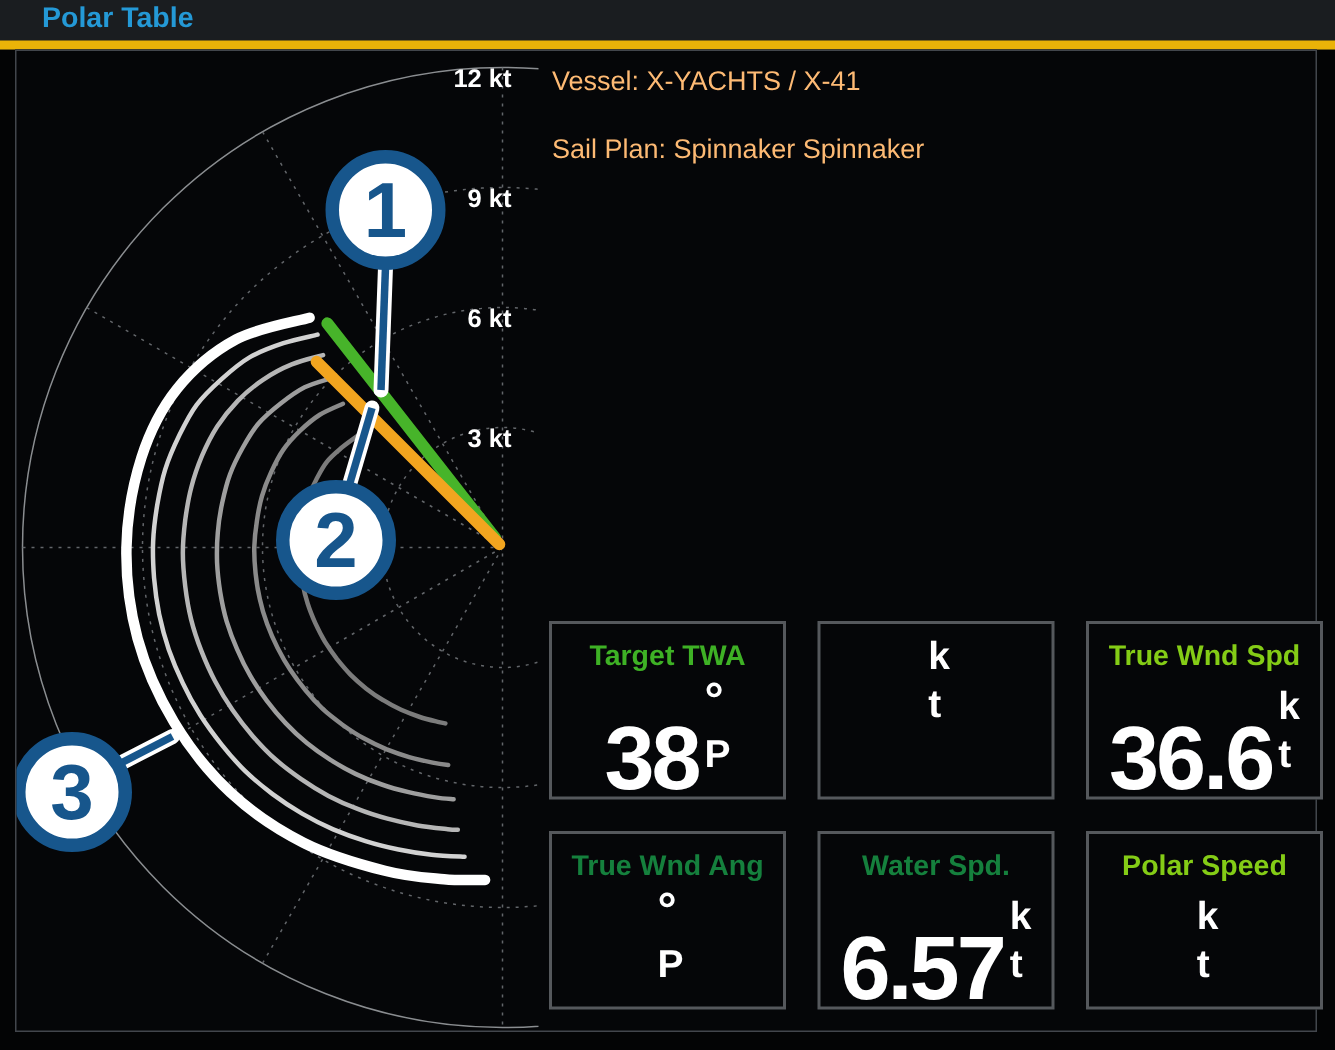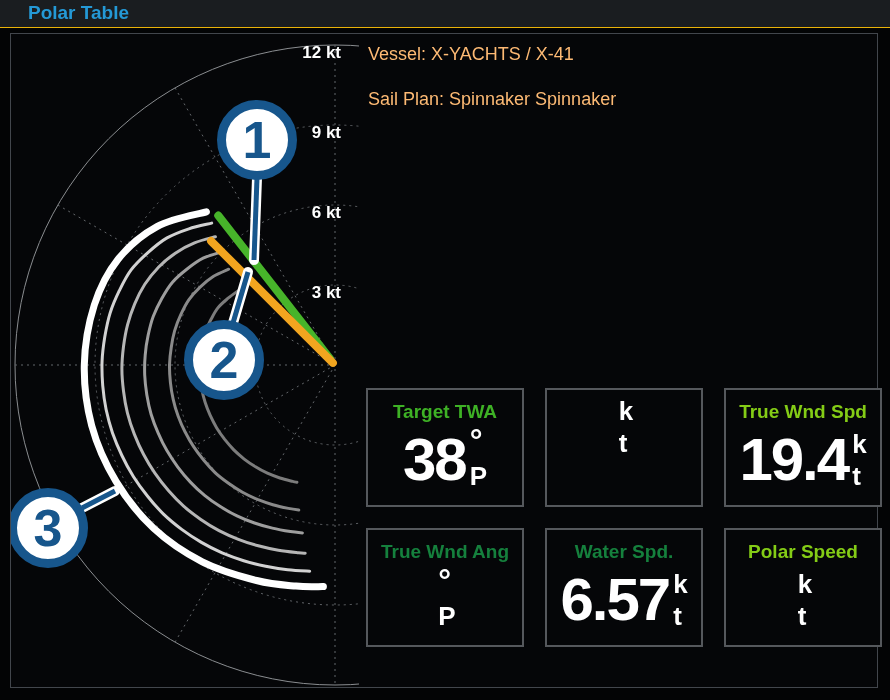--- a/index.html
+++ b/index.html
@@ -1,40 +1,40 @@
 <!DOCTYPE html>
 <html><head>
 <meta charset="utf-8">
 <style>
   html,body{margin:0;padding:0;background:#030405;}
   #screen{position:relative;width:890px;height:700px;background:#030405;overflow:hidden;
           font-family:"Liberation Sans",sans-serif;-webkit-font-smoothing:antialiased;}
   
   #titlebar{position:absolute;left:0;top:0;width:890px;height:27px;background:#1a1d20;
-            border-bottom:1px solid #eab308;}
+            border-bottom:6px solid #eab308;}
   #titletext{position:absolute;left:28px;top:0;line-height:26px;font-size:19px;font-weight:bold;color:#2499d6;}
   
   #content{position:absolute;left:10px;top:33px;width:866px;height:653px;
            border:1px solid #42464c;background:#050608;}
   #polar-svg{position:absolute;left:0;top:0;}
   
   .info-line{position:absolute;left:357px;color:#fdba74;font-size:18px;white-space:nowrap;}
   #info-vessel{top:10px;}
   #info-sailplan{top:55px;}
   
-  #metrics{position:absolute;left:355px;top:354px;display:grid;
+  #metrics{position:absolute;left:355px;top:380px;display:grid;
            grid-template-columns:repeat(3,158px);grid-auto-rows:119px;column-gap:14px;row-gap:21px;gap:21px;}
   .metric{background:#050608;border:2px solid #55585c;box-sizing:border-box;
           display:flex;flex-direction:column;align-items:center;}
   .m-label{margin-top:11px;font-size:19px;font-weight:bold;color:#ffffff;text-align:center;}
   .c-green{color:#3eb125;}
   .c-orange{color:#15803d;}
   .c-white{color:#84cc16;}
   .m-value{display:flex;justify-content:center;align-items:flex-start;margin-top:9px;}
-  .m-num{color:#ffffff;font-size:60px;line-height:0.94;font-weight:bold;letter-spacing:-2px;}
+  .m-num{color:#ffffff;font-size:60px;line-height:0.94;font-weight:bold;letter-spacing:-2px;margin-top:20px;}
   .m-units{display:flex;flex-direction:column;justify-content:space-between;height:55px;
            margin-left:4px;padding-top:1px;}
   .m-ut,.u-bot{color:#ffffff;font-size:26px;font-weight:bold;line-height:0.9;}
   .u-deg{font-size:32px;line-height:0.62;margin-top:-2px;color:#ffffff;font-weight:bold;}
 </style>
 </head>
 <body>
 
 <div id="screen">
 
@@ -102,21 +102,21 @@
           <span class="m-units">
             <span class="m-ut">k</span>
             <span class="u-bot">t</span>
           </span>
         </div>
       </div>
 
       <div class="metric">
         <div class="m-label c-white">True Wnd Spd</div>
         <div class="m-value">
-          <span class="m-num">19.4</span>
+          <span class="m-num">36.6</span>
           <span class="m-units">
             <span class="m-ut">k</span>
             <span class="u-bot">t</span>
           </span>
         </div>
       </div>
 
       <div class="metric">
         <div class="m-label c-orange">True Wnd Ang</div>
         <div class="m-value">

